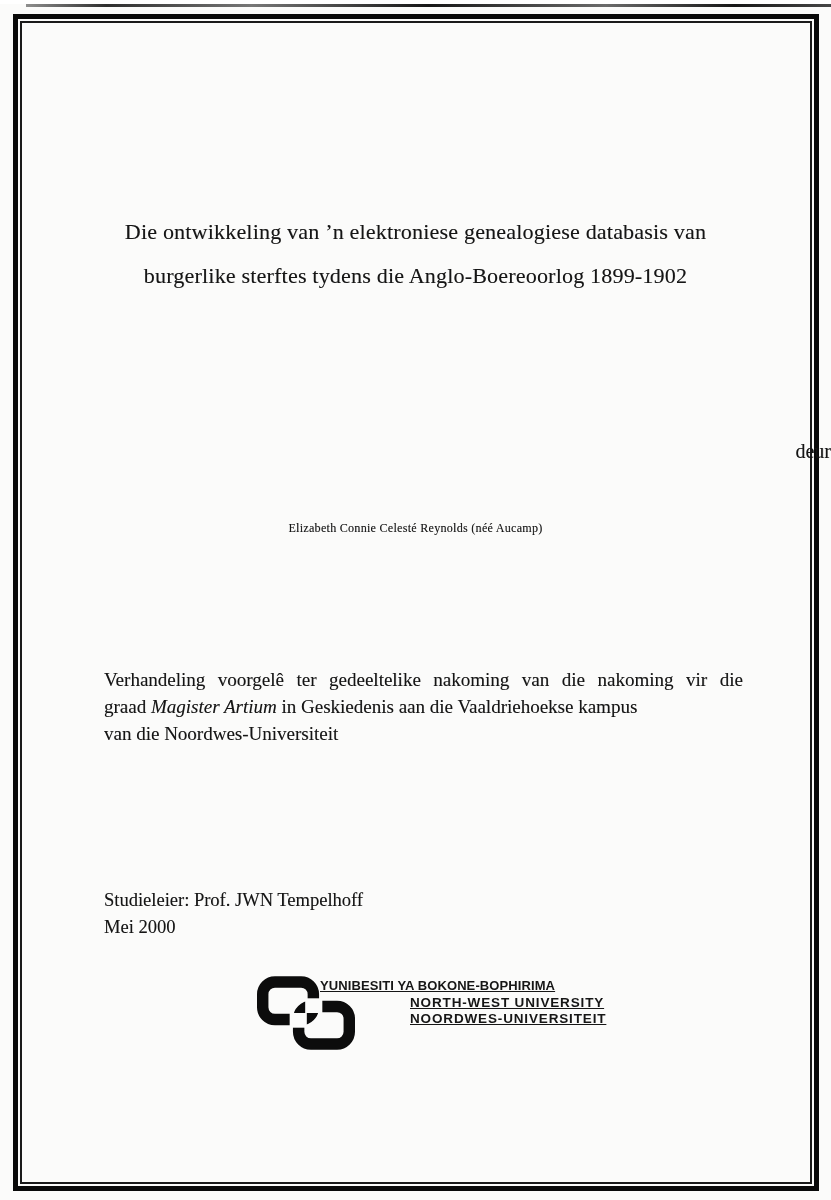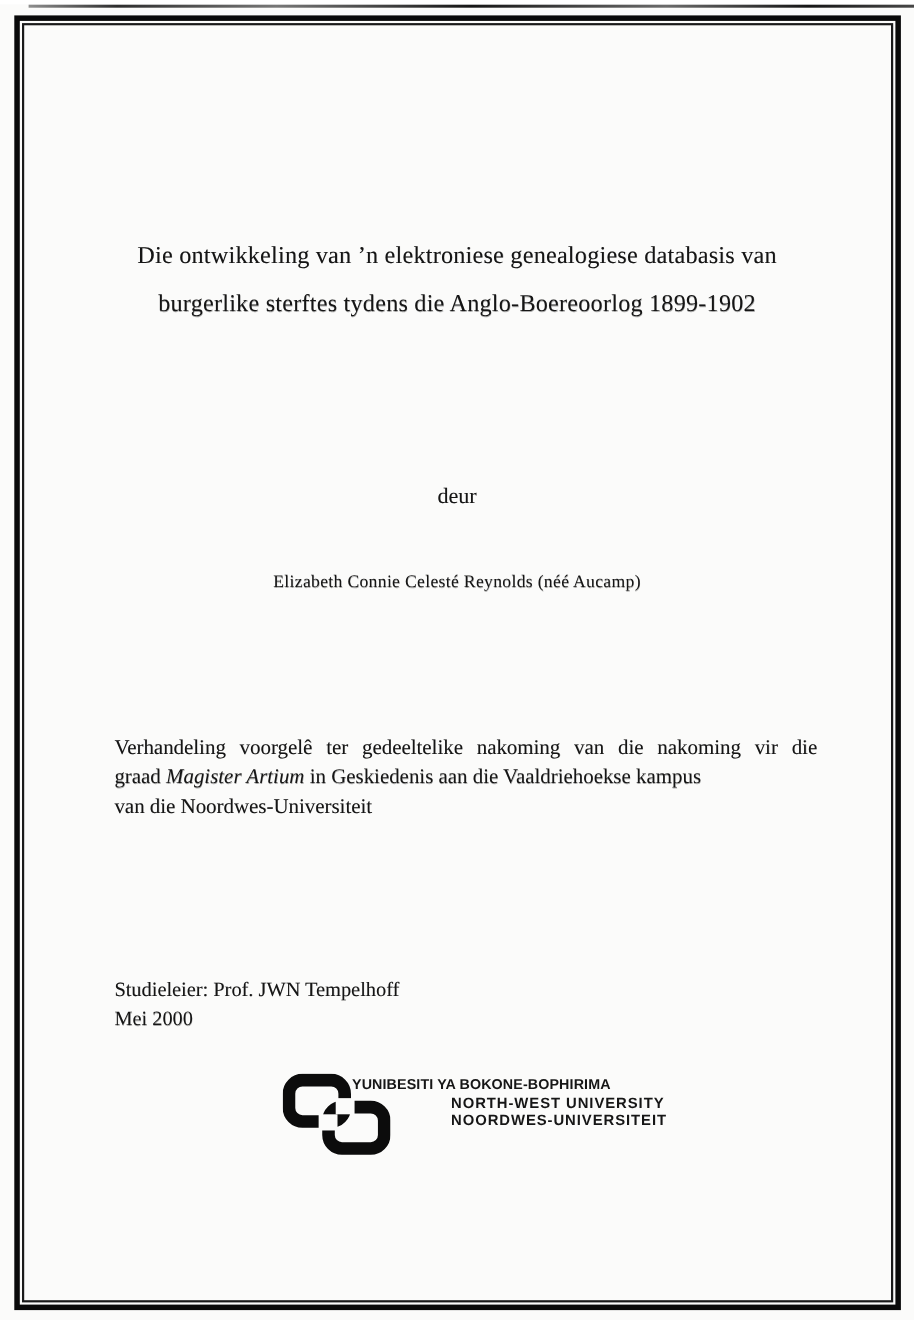--- a/index.html
+++ b/index.html
@@ -45,28 +45,28 @@
   .title-block {
     top: 206px; left: 0; right: 0;
     text-align: center;
     font-size: 22px;
     line-height: 44px;
     letter-spacing: 0.2px;
   }
 
   .byline {
     top: 436px; left: 0; right: 0;
-    text-align: center;
+    text-align: right;
     font-size: 20px;
   }
 
   .author {
     top: 517px; left: 0; right: 0;
     text-align: center;
-    font-size: 16px;
+    font-size: 12px;
     letter-spacing: 0.3px;
   }
 
   .statement {
     top: 662px; left: 104px;
     width: 639px;
     font-size: 19px;
     line-height: 27px;
     font-family: Liberation Serif, serif;
   }
@@ -83,20 +83,21 @@
   
   .logo { position: absolute; top: 971px; left: 257px; width: 330px; height: 80px; }
   .logo-mark { position: absolute; top: 1px; left: 0; }
   .logo-text {
     position: absolute;
     top: 3px; left: 63px;
     font-family: "Liberation Sans", "DejaVu Sans", sans-serif;
     font-weight: 700;
     color: #161616;
     white-space: nowrap;
+    text-decoration: underline;
   }
   .logo-line1 { font-size: 13px;   line-height: 16.5px; letter-spacing: 0.1px; }
   .logo-line2, .logo-line3 {
     font-size: 13.5px; line-height: 16.5px; letter-spacing: 0.85px;
     margin-left: 42px;
     padding-left: 48px;
   }
 </style>
 </head>
 <body>

